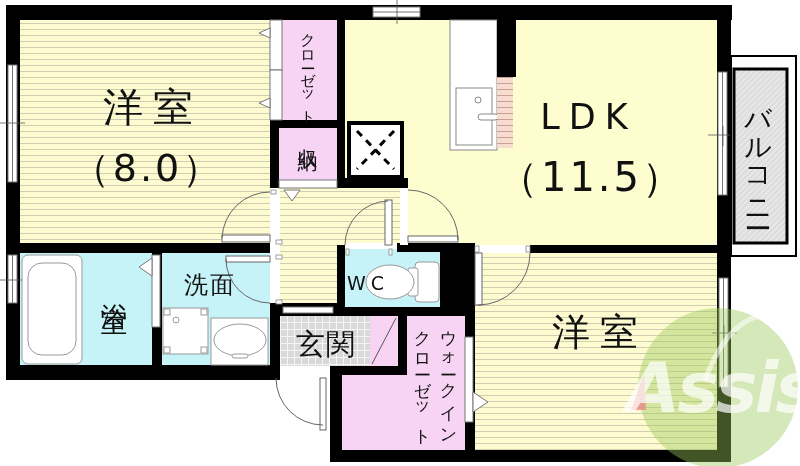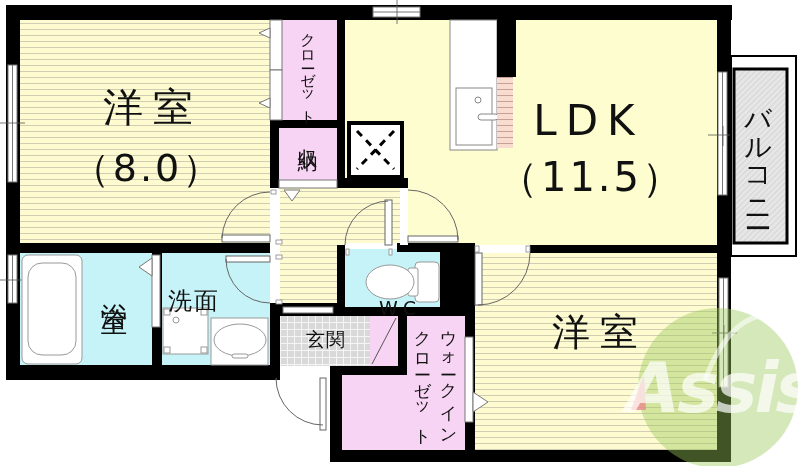--- a/index.html
+++ b/index.html
@@ -11,21 +11,21 @@
   .hlabel {
     position: absolute; line-height: 1; white-space: nowrap;
     transform: translateX(-50%); text-align: center;
   }
   .vlabel {
     position: absolute; line-height: 1; white-space: nowrap;
     writing-mode: vertical-rl; text-orientation: upright;
   }
   .room-name-big { font-size: 40px; letter-spacing: 10px; padding-left: 10px; }
   .room-size-big { font-size: 38px; letter-spacing: 3px; padding-left: 3px; }
-  .ldk-name { font-size: 42px; letter-spacing: 9px; padding-left: 9px; }
+  .ldk-name { font-size: 35px; letter-spacing: 9px; padding-left: 9px; }
   .small-h { font-size: 24px; letter-spacing: 2px; padding-left: 2px; }
   .wc-label { position: absolute; line-height: 1; font-size: 19px; letter-spacing: 5px; }
 </style>
 </head>
 <body>
 
 <div id="plan">
   <svg width="800" height="466" viewBox="0 0 800 466">
     <defs>
       <pattern id="stripes" width="8" height="6" patternUnits="userSpaceOnUse">
@@ -210,21 +210,21 @@
 
   <div class="vlabel" style="left:300px; top:22px; font-size:15px; letter-spacing:2px;">クローゼット</div>
   <div class="vlabel" style="left:298px; top:133px; font-size:20px; letter-spacing:3px;">収納</div>
 
   <div class="hlabel ldk-name" style="left:584px; top:100px;">LDK</div>
   <div class="hlabel room-size-big" style="left:583px; top:157px; font-size:40px;margin-left:7px;">（11.5）</div>
 
   <div class="vlabel" style="left:745px; top:88px; font-size:27px; letter-spacing:1px;">バルコニー</div>
 
   <div class="vlabel" style="left:101px; top:282px; font-size:27px; letter-spacing:4px;">浴室</div>
-  <div class="hlabel small-h" style="left:193px; top:273px;margin-top:16px;">洗面</div>
-  <div class="wc-label" style="left:347px; top:299px;margin-left:32px;">WC</div>
-  <div class="hlabel small-h" style="left:323px; top:330px; font-size:19px; letter-spacing:1px; padding-left:6px;">玄関</div>
+  <div class="hlabel small-h" style="left:209px; top:273px;">洗面</div>
+  <div class="wc-label" style="left:347px; top:274px;">WC</div>
+  <div class="hlabel small-h" style="left:323px; top:330px; font-size:29px; letter-spacing:1px; padding-left:6px;">玄関</div>
 
   <div class="vlabel" style="left:440px; top:319px; font-size:17px; letter-spacing:4px;">ウォークイン</div>
   <div class="vlabel" style="left:414px; top:319px; font-size:17px; letter-spacing:4px;">クローゼット</div>
 
   <div class="hlabel room-name-big" style="left:595px; top:313px; font-size:38px;">洋室</div>
 </div>
 
 </body></html>

